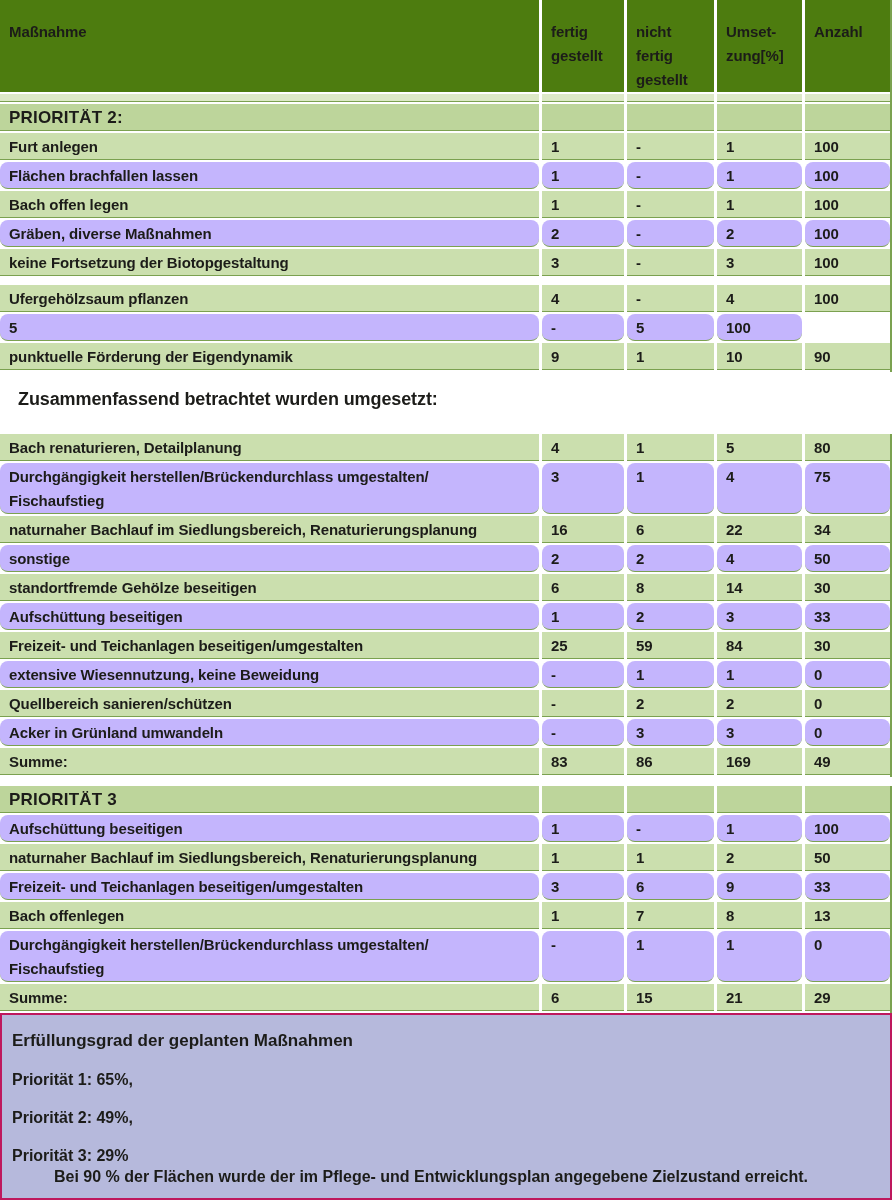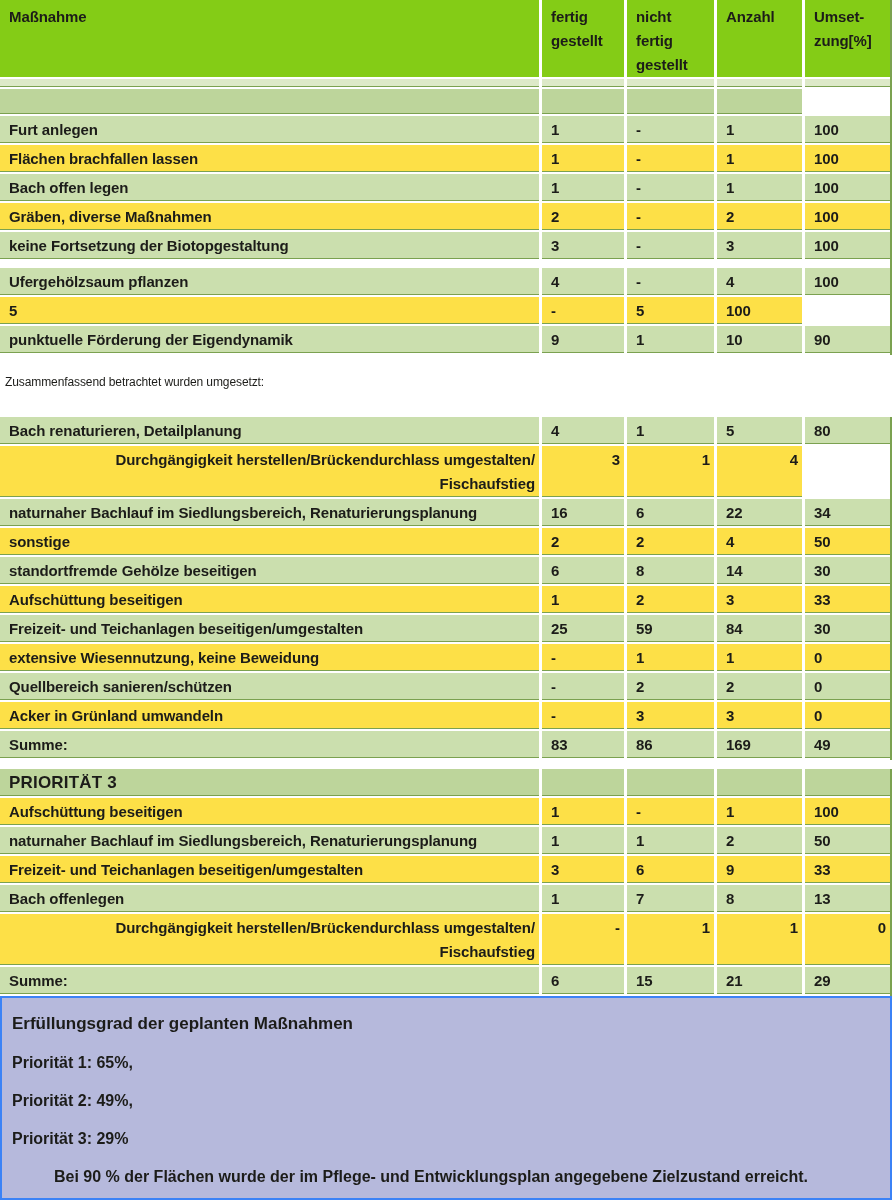--- a/index.html
+++ b/index.html
@@ -9,68 +9,69 @@
 
   .tbl{border-right:2px solid #7ba150;box-sizing:border-box;width:892px;}
   .row{display:grid;grid-template-columns:539px 82px 87px 85px 85px;
        column-gap:3px;margin-bottom:2px;}
   .cell{background:#cbdfae;border-bottom:1px solid #7ba150;
         box-sizing:border-box;min-height:25px;
         padding:2px 4px 0 9px;
         font-weight:bold;font-size:15px;line-height:24px;
         letter-spacing:-0.1px;white-space:pre-line;overflow:hidden;}
   .row.green .cell{background:#cbdfae;}
-  .row.light .cell{background:#fde047;}
+  .row.light .cell{background:#c4b5fd;border-radius:8px;}
   .row.prio  .cell{background:#bdd59b;}
   .row.prio  .c0{font-size:17px;letter-spacing:0.2px;}
   .row.spacer .cell{background:#dde9c8;min-height:8px;height:8px;padding:0;}
-  .row.header .cell{background:#84cc16;min-height:72px;padding-top:5px;border-bottom:none;}
-  .row.tall .cell{min-height:51px;text-align:right;}
+  .row.header .cell{background:#4d7c0f;min-height:72px;padding-top:20px;border-bottom:none;}
+  .row.tall .cell{min-height:51px;}
 
   .gap{height:7px;}
   .gap2{height:10px;}
 
-  .note{margin:17px 0 25px 5px;font-size:12px;font-weight:normal;
+  .note{margin:17px 0 25px 18px;font-size:18px;font-weight:bold;
         line-height:20px;letter-spacing:-0.1px;}
 
   .infobox{margin-top:auto;height:215px;box-sizing:border-box;
-           background:#b6b9dc;border:2px solid #3b82f6;
+           background:#b6b9dc;border:2px solid #be185d;
            padding:15px 10px 11px 10px;
            display:flex;flex-direction:column;justify-content:flex-end;}
   .ititle{font-weight:bold;font-size:17px;line-height:21px;}
   .pline{font-weight:bold;font-size:16px;line-height:19px;margin-top:19px;}
   .ifooter{font-weight:bold;font-size:16px;line-height:20px;margin-top:auto;
            white-space:nowrap;margin-left:42px;}
 </style>
 </head>
 <body>
 
 <div class="page">
 
   <div class="tbl">
     <div class="row header">
       <div class="cell c0">Maßnahme</div>
       <div class="cell c1">fertig
 gestellt</div>
       <div class="cell c2">nicht
 fertig
 gestellt</div>
-      <div class="cell c3">Anzahl</div>
       <div class="cell c4">Umset-
 zung[%]</div>
+      <div class="cell c3">Anzahl</div>
     </div>
     <div>
         <div class="row spacer">
     <div class="cell c0"></div>
     <div class="cell c1"></div>
     <div class="cell c2"></div>
     <div class="cell c3"></div>
     <div class="cell c4"></div>
   </div>
         <div class="row prio">
+    <div class="cell c0">PRIORITÄT 2:</div>
     <div class="cell c1"></div>
     <div class="cell c2"></div>
     <div class="cell c3"></div>
     <div class="cell c4"></div>
   </div>
         <div class="row green">
     <div class="cell c0">Furt anlegen</div>
     <div class="cell c1">1</div>
     <div class="cell c2">-</div>
     <div class="cell c3">1</div>
@@ -140,20 +141,21 @@
     <div class="cell c2">1</div>
     <div class="cell c3">5</div>
     <div class="cell c4">80</div>
   </div>
         <div class="row light tall">
     <div class="cell c0">Durchgängigkeit herstellen/Brückendurchlass umgestalten/
 Fischaufstieg</div>
     <div class="cell c1">3</div>
     <div class="cell c2">1</div>
     <div class="cell c3">4</div>
+    <div class="cell c4">75</div>
   </div>
         <div class="row green">
     <div class="cell c0">naturnaher Bachlauf im Siedlungsbereich, Renaturierungsplanung</div>
     <div class="cell c1">16</div>
     <div class="cell c2">6</div>
     <div class="cell c3">22</div>
     <div class="cell c4">34</div>
   </div>
         <div class="row light">
     <div class="cell c0">sonstige</div>

